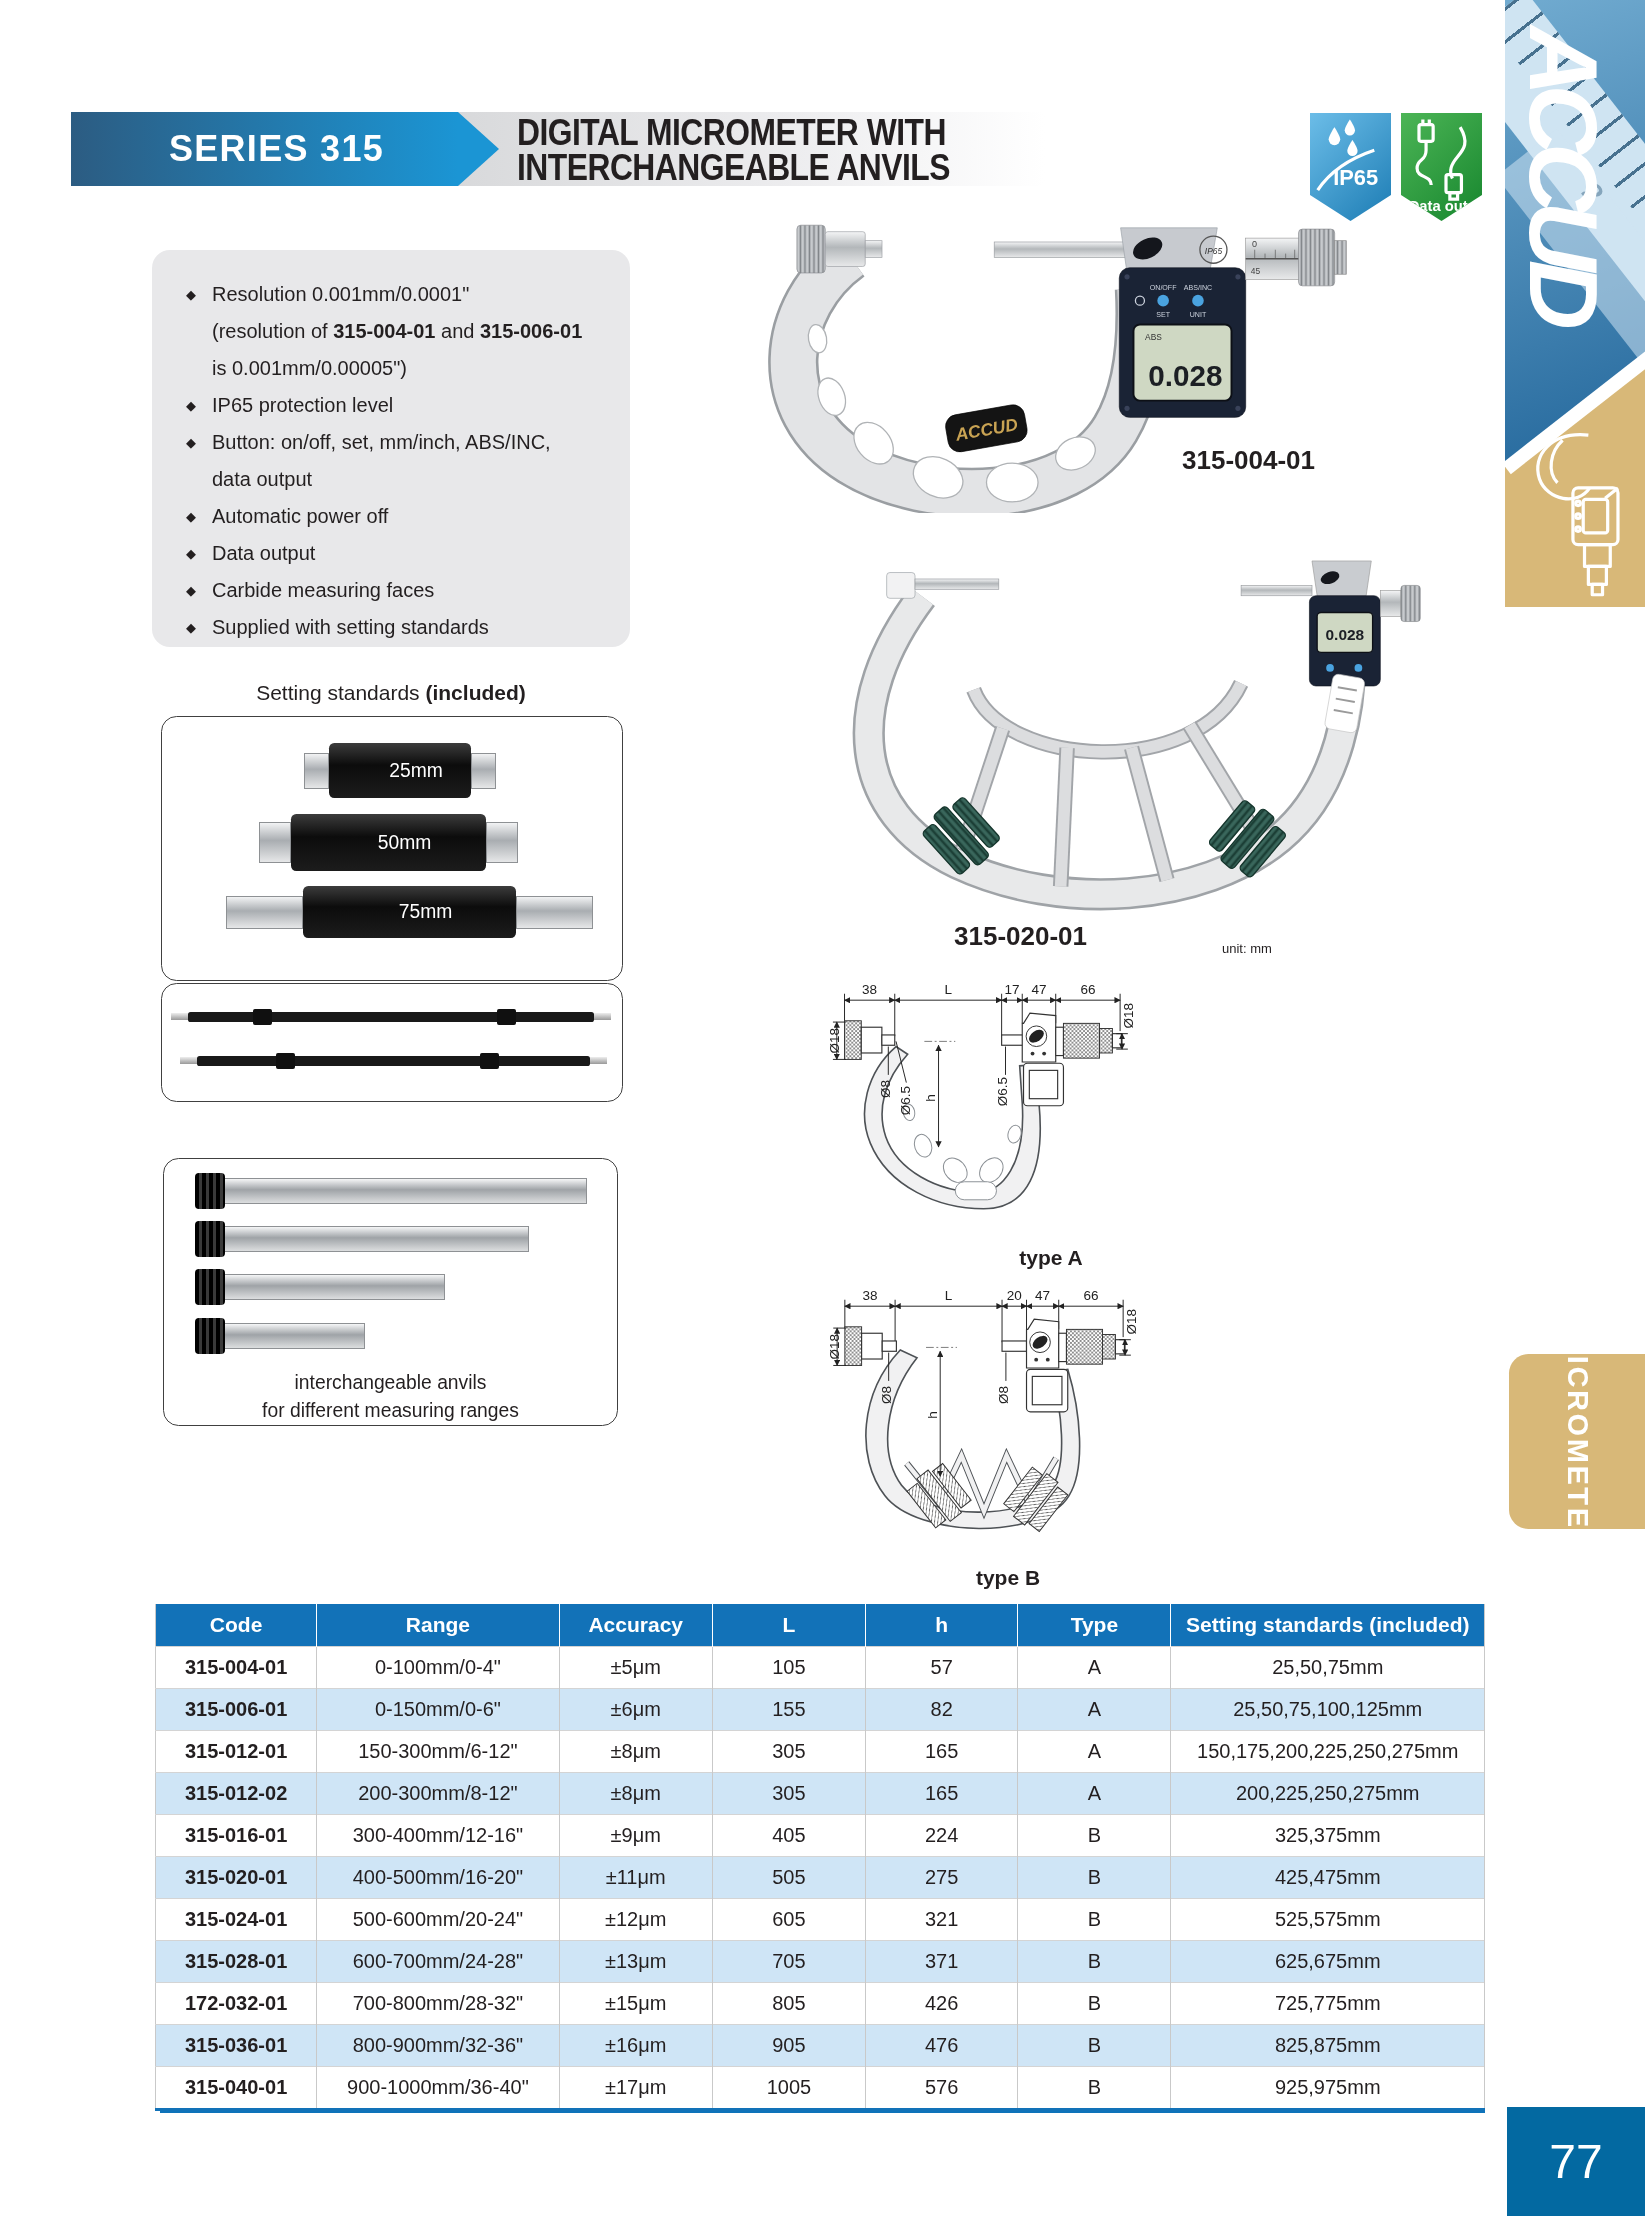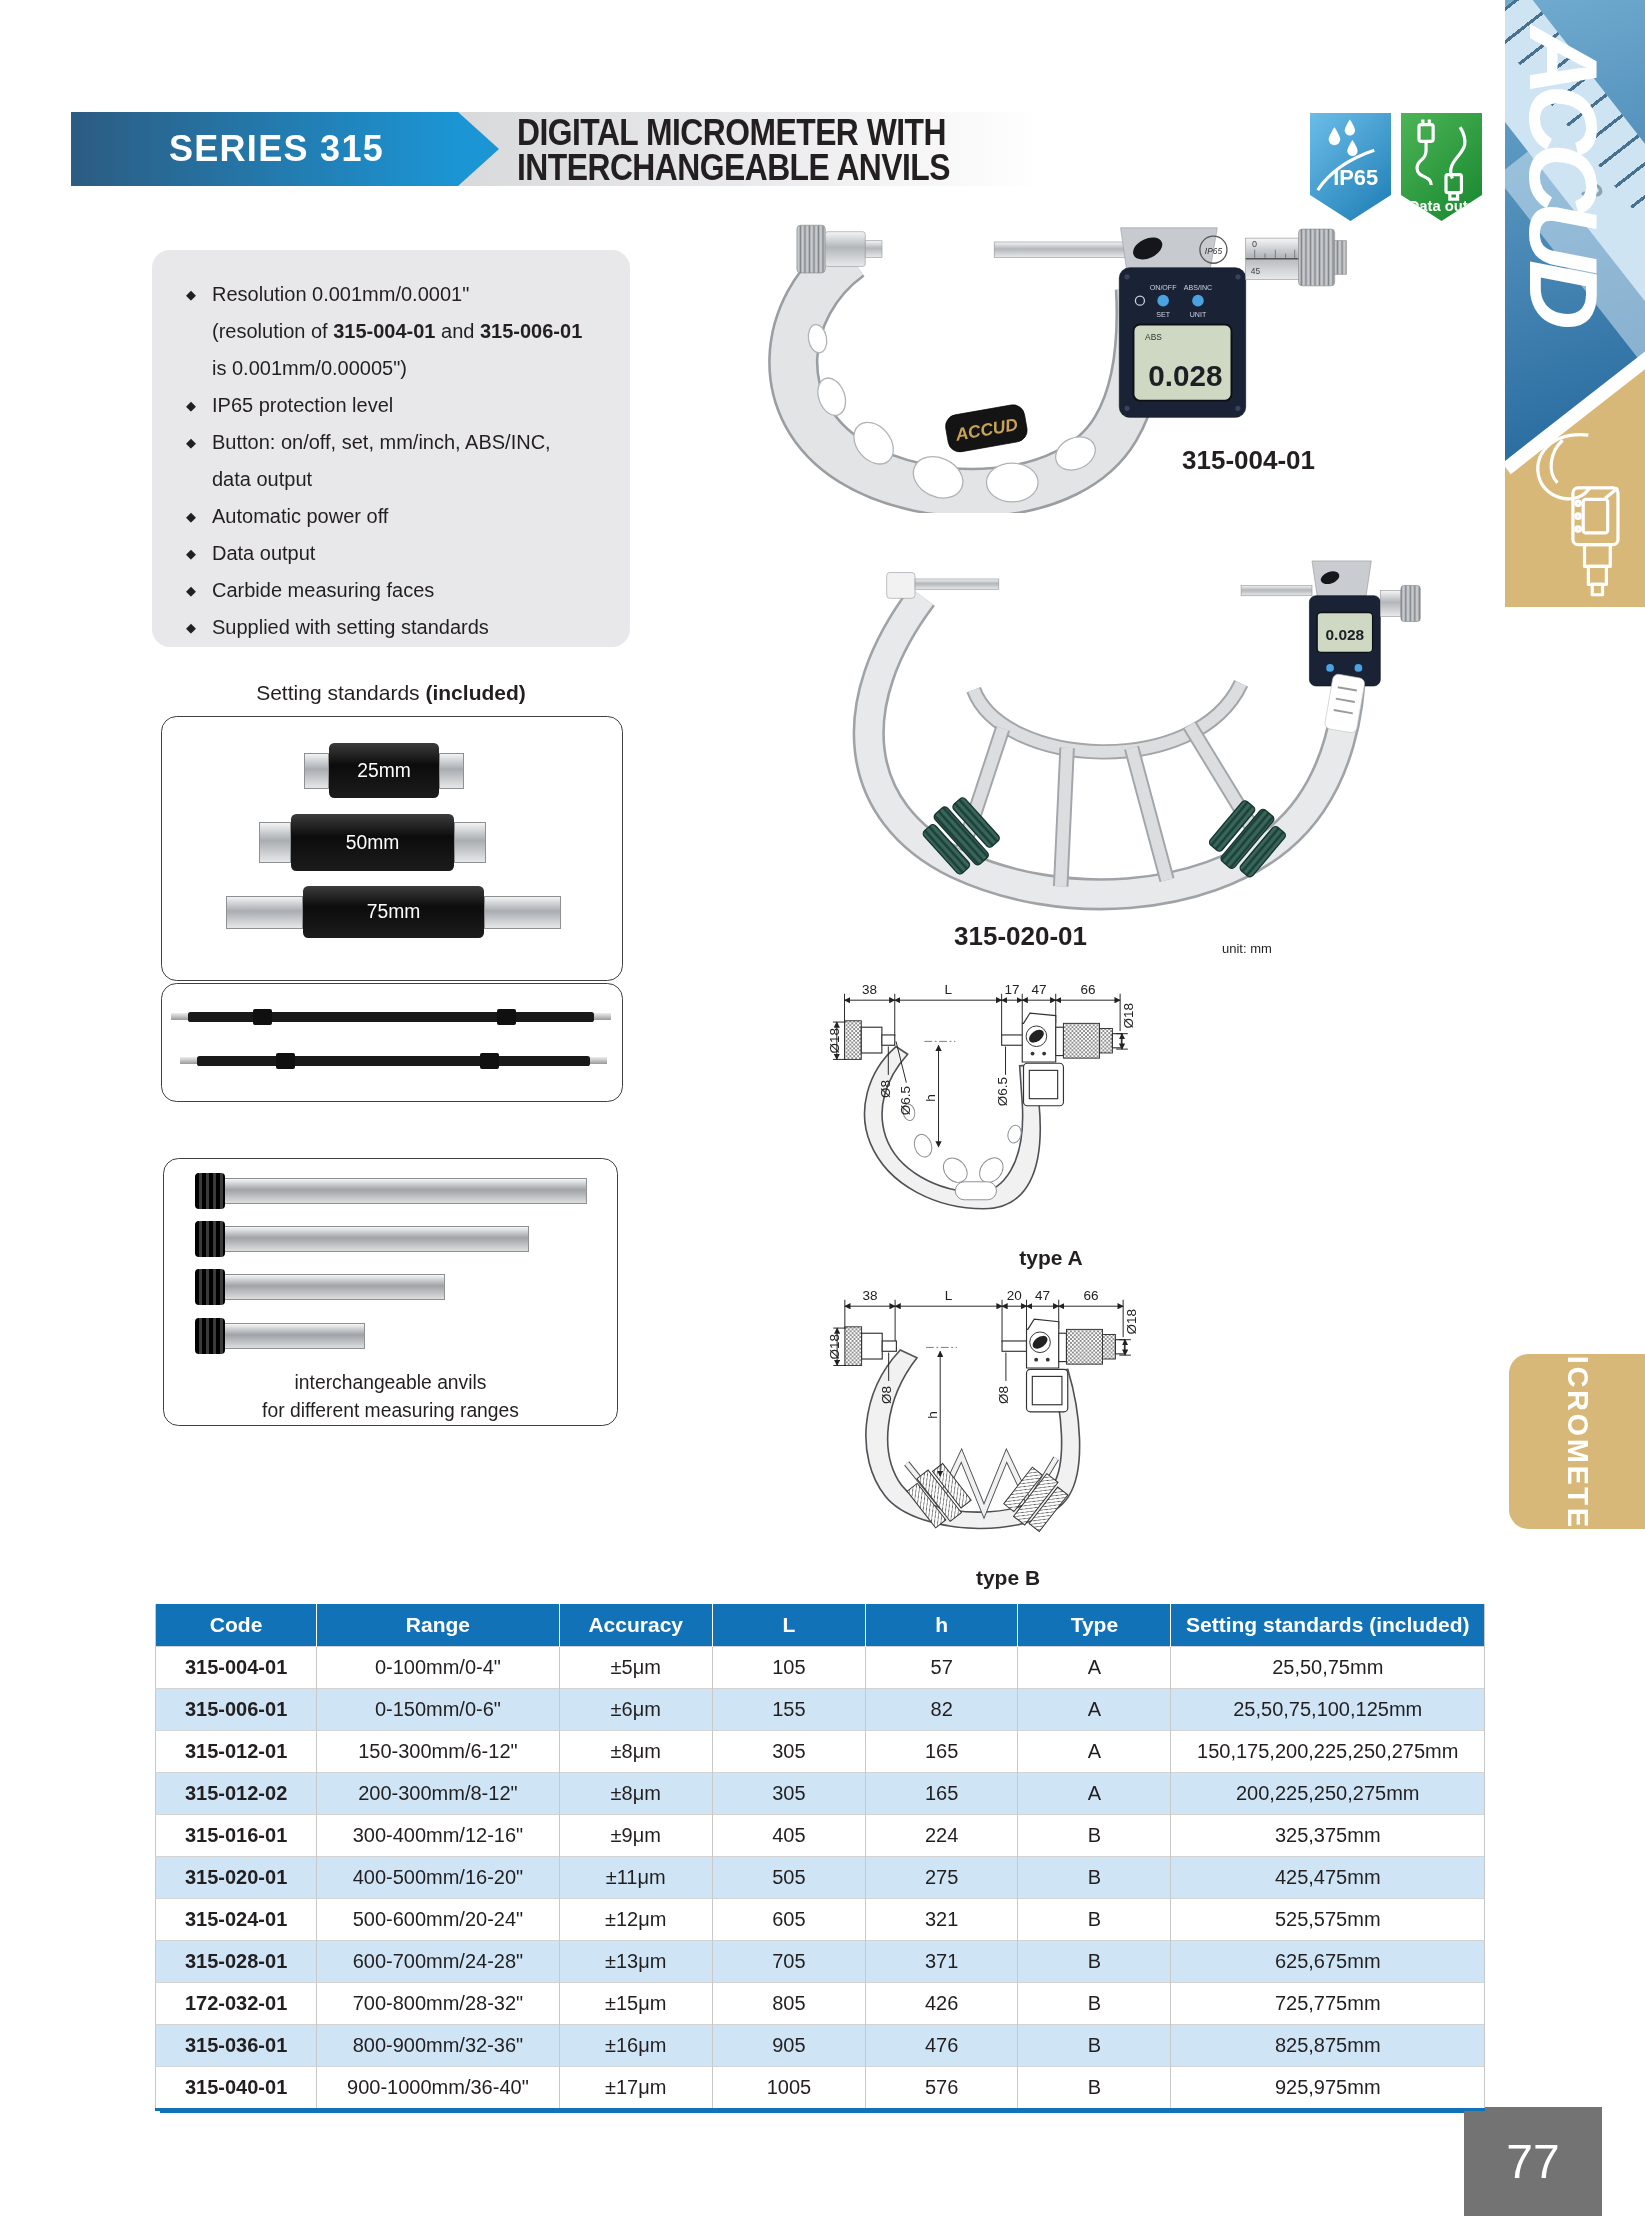--- a/index.html
+++ b/index.html
@@ -34,40 +34,40 @@
   .ruler2{position:absolute;left:-58px;top:277px;width:413px;height:77px;background:rgba(207,228,242,.55);
       transform:rotate(52deg);}
   .accud-vert{position:absolute;left:10.3px;top:26px;writing-mode:vertical-rl;line-height:1;
       font-size:97px;font-weight:bold;font-style:italic;color:#ffffff;letter-spacing:-11.6px;}
   .gold-tri{position:absolute;inset:0;background:#d8b878;clip-path:polygon(0 77%,100% 59%,100% 100%,0 100%);}
   .white-diag{position:absolute;left:-18px;top:405px;width:184px;height:14px;background:#ffffff;
       transform:rotate(-38deg);}
   .side-tab{left:1509px;top:1354px;width:136px;height:175px;background:#d8b878;
       border-radius:19.3px 0 0 19.3px;display:flex;align-items:center;justify-content:center;}
   .side-tab span{writing-mode:vertical-rl;font-size:29px;font-weight:bold;color:#fff;letter-spacing:2.6px;}
-  .page-square{left:1464px;top:2107px;width:138px;height:109px;background:#737373;
+  .page-square{left:1507px;top:2107px;width:138px;height:109px;background:#0369a1;
       display:flex;align-items:center;justify-content:center;}
   .page-square span{color:#fff;font-size:48px;}
   .bottom-bar{left:160px;top:2107px;width:1325px;height:6.4px;background:#0e73ba;}
 
   
   .features{left:152px;top:250px;width:478px;height:397px;background:#e8e8ea;border-radius:18px;
       padding:26px 0 0 34px;box-sizing:border-box;}
   .feat-line{display:flex;height:37px;align-items:center;font-size:20px;}
   .feat-line .blt{width:26px;font-size:13px;}
   .feat-line b{font-weight:bold;}
 
   
   .ss-title{left:152px;top:681px;width:478px;text-align:center;font-size:21px;}
   .ss-box1{left:161px;top:716px;width:460px;height:263px;background:#fff;border:1.9px solid #404040;border-radius:15.5px;}
   .ss-box2{left:161px;top:983px;width:460px;height:117px;background:#fff;border:1.9px solid #404040;border-radius:15.5px;}
   .gauge{position:absolute;display:flex;align-items:center;}
   .gauge .cap{background:linear-gradient(#f2f3f4,#a9adb1 45%,#e6e7e8);border:0.6px solid #8e9194;}
   .gauge .body{background:linear-gradient(#3c3c3c,#0c0c0c 40%,#1c1c1c);border-radius:5.2px;
-      color:#fff;display:flex;align-items:center;justify-content:center;font-size:19.3px;}
+      color:#fff;display:flex;align-items:center;justify-content:center;font-size:19.3px;padding-left:32px;}
   .rod{position:absolute;height:9.7px;background:#191919;border-radius:2.6px;}
   .rod .collar{position:absolute;top:-3.2px;width:19.3px;height:16px;background:#101010;border-radius:1.9px;}
   .rod .tipL,.rod .tipR{position:absolute;top:1.3px;width:17px;height:7px;
       background:linear-gradient(#eee,#999);}
   .rod .tipL{left:-17px;} .rod .tipR{right:-17px;}
 
   
   .anv-box{left:163px;top:1158px;width:453px;height:266px;background:#fff;border:1.9px solid #404040;border-radius:15.5px;}
   .anvil{position:absolute;display:flex;align-items:center;}
   .anvil .cap{width:30px;height:36px;background:repeating-linear-gradient(90deg,#000 0 3.9px,#3a3a3a 3.9px 7px);

